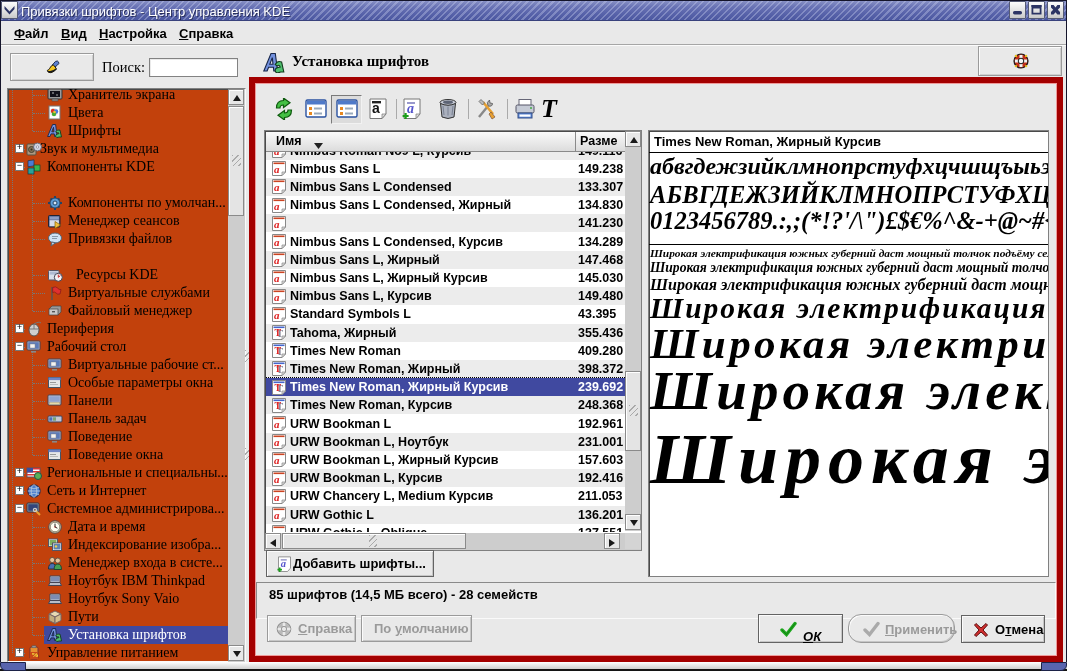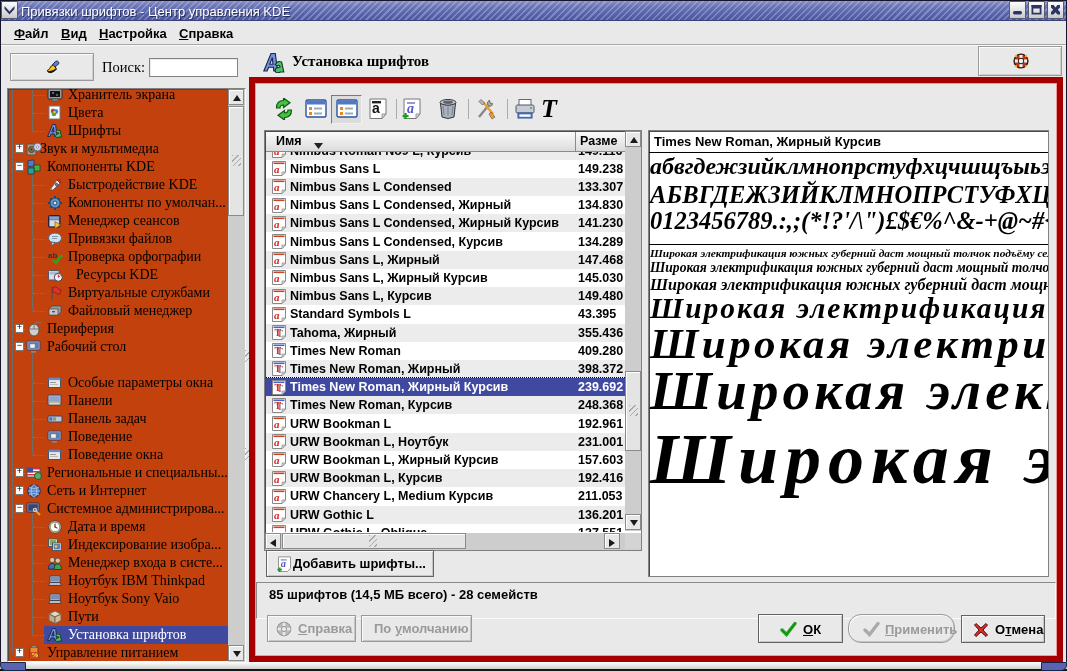--- a/index.html
+++ b/index.html
@@ -195,30 +195,20 @@
 <div class="titem" style="top:69px;">
 <div class="doth" style="left:9px; top:9px; width:8px;"></div>
 <div class="expander" style="top:4px;">−</div>
 <span class="ic" style="left:18px;"><svg width="16" height="16" viewBox="0 0 16 16" style="">
           <rect x="2" y="2" width="6" height="6" fill="#4b7bd6" stroke="#234" stroke-width="0.7" transform="skewY(-8)"></rect>
           <rect x="8" y="6" width="6" height="6" fill="#39b54a" stroke="#143" stroke-width="0.7"></rect>
           <rect x="2" y="9" width="6" height="6" fill="#2aa198" stroke="#134" stroke-width="0.7"></rect>
         </svg></span>
 <span class="tx" style="left:39px;">Компоненты KDE</span>
 </div>
-<div class="titem" style="top:87px;">
-<div class="doth" style="left:25px; top:9px; width:12px;"></div>
-<span class="ic" style="left:39px;"><svg width="16" height="16" viewBox="0 0 16 16" style="">
-          <path d="M3 13 L10 3 L13 6 L6 13 Z" fill="#eee" stroke="#555" stroke-width="0.7"></path>
-          <path d="M10 3 L13 2.2 L13.6 6 L13 6 Z" fill="#d33" stroke="#722" stroke-width="0.6"></path>
-          <path d="M3 13 L5.5 12.6 L4 11 Z" fill="#e86820"></path>
-          <circle cx="9.5" cy="7.5" r="1.2" fill="#88a" stroke="#446"></circle>
-        </svg></span>
-<span class="tx" style="left:60px;">Быстродействие KDE</span>
-</div>
 <div class="titem" style="top:123px;">
 <div class="doth" style="left:25px; top:9px; width:12px;"></div>
 <span class="ic" style="left:39px;"><svg width="16" height="16" viewBox="0 0 16 16" style="">
           <rect x="1.5" y="2.5" width="11.5" height="11.5" rx="1" fill="#51618f" stroke="#223"></rect>
           <rect x="2.6" y="3.6" width="9.3" height="3" fill="#8c9cc4"></rect>
           <rect x="2.6" y="7.2" width="9.3" height="6" fill="#d8ddea"></rect>
           <path d="M8 8.5 l5.5 3.5 l-5.5 3.5 z" fill="#f0c040" stroke="#860" stroke-width="0.7"></path>
         </svg></span>
 <span class="tx" style="left:60px;">Менеджер сеансов</span>
 </div>
@@ -243,28 +233,20 @@
 <div class="titem" style="top:141px;">
 <div class="doth" style="left:25px; top:9px; width:12px;"></div>
 <span class="ic" style="left:39px;"><svg width="16" height="16" viewBox="0 0 16 16" style="">
           <ellipse cx="8" cy="7" rx="6.5" ry="5" fill="#cfe2f5" stroke="#567"></ellipse>
           <path d="M5 11 L4 15 L8.5 11.8 Z" fill="#cfe2f5" stroke="#567"></path>
           <rect x="5" y="5" width="6" height="1" fill="#89a"></rect>
           <rect x="5" y="7" width="5" height="1" fill="#89a"></rect>
         </svg></span>
 <span class="tx" style="left:60px;">Привязки файлов</span>
 </div>
-<div class="titem" style="top:159px;">
-<div class="doth" style="left:25px; top:9px; width:12px;"></div>
-<span class="ic" style="left:39px;"><svg width="16" height="16" viewBox="0 0 16 16" style="">
-          <text x="1" y="9" font-family="Liberation Sans" font-size="8" font-weight="bold" fill="#333">ab</text>
-          <path d="M6 11 l3 3 l6 -8" fill="none" stroke="#2a2" stroke-width="2.2"></path>
-        </svg></span>
-<span class="tx" style="left:60px;">Проверка орфографии</span>
-</div>
 <div class="titem" style="top:177px;">
 <div class="doth" style="left:25px; top:9px; width:12px;"></div>
 <span class="ic" style="left:39px;"><svg width="16" height="16" viewBox="0 0 16 16" style="">
           <rect x="1.5" y="3.5" width="10.5" height="9.5" rx="1" fill="#d9e0ec" stroke="#556"></rect>
           <rect x="2.6" y="4.6" width="8.3" height="3" fill="#aebad2"></rect>
           <circle cx="11.3" cy="10.3" r="4" fill="#f2f2f6" stroke="#445"></circle>
           <path d="M11.3 10.3 L13.4 8.6 M11.3 10.3 L11.3 7.6" stroke="#c22" stroke-width="1"></path>
         </svg></span>
 <span class="tx" style="left:68px;">Ресурсы KDE</span>
 </div>
@@ -299,20 +281,30 @@
 <div class="titem" style="top:249px;">
 <div class="doth" style="left:9px; top:9px; width:8px;"></div>
 <div class="expander" style="top:4px;">−</div>
 <span class="ic" style="left:18px;"><svg width="16" height="16" viewBox="0 0 16 16" style="">
           <rect x="1" y="2" width="13" height="9" rx="1" fill="#b9b9c9" stroke="#445"></rect>
           <rect x="2.2" y="3.2" width="10.6" height="6.6" fill="#5b7ab8"></rect>
           <rect x="4" y="5" width="5" height="4" fill="#f3f3f3" stroke="#888" stroke-width="0.5"></rect>
           <rect x="5" y="12" width="5" height="1.6" fill="#888"></rect>
         </svg></span>
 <span class="tx" style="left:39px;">Рабочий стол</span>
+</div>
+<div class="titem" style="top:267px;">
+<div class="doth" style="left:25px; top:9px; width:12px;"></div>
+<span class="ic" style="left:39px;"><svg width="16" height="16" viewBox="0 0 16 16" style="">
+          <rect x="1" y="2" width="13" height="9" rx="1" fill="#b9b9c9" stroke="#445"></rect>
+          <rect x="2.2" y="3.2" width="10.6" height="6.6" fill="#5b7ab8"></rect>
+          <rect x="4" y="5" width="5" height="4" fill="#f3f3f3" stroke="#888" stroke-width="0.5"></rect>
+          <rect x="5" y="12" width="5" height="1.6" fill="#888"></rect>
+        </svg></span>
+<span class="tx" style="left:60px;">Виртуальные рабочие ст...</span>
 </div>
 <div class="titem" style="top:285px;">
 <div class="doth" style="left:25px; top:9px; width:12px;"></div>
 <span class="ic" style="left:39px;"><svg width="16" height="16" viewBox="0 0 16 16" style="">
           <rect x="1.5" y="2.5" width="12" height="10" fill="#e7e7e7" stroke="#456"></rect>
           <rect x="1.5" y="2.5" width="12" height="2.6" fill="#6f84c4"></rect>
           <rect x="3" y="7" width="6" height="1" fill="#999"></rect>
           <rect x="3" y="9" width="8" height="1" fill="#bbb"></rect>
         </svg></span>
 <span class="tx" style="left:60px;">Особые параметры окна</span>
@@ -598,21 +590,20 @@
         <span class="rtx">Nimbus Sans L Condensed, Жирный</span>
         <span class="rsz">134.830</span>
       </div>
 <div class="lrow" style="top:62.3px; background:#ececec;">
         <span class="ric"><svg width="14" height="15" viewBox="0 0 14 15">
             <path d="M0.5 0.5 L13.5 0.5 L13.5 11 L10 14.5 L0.5 14.5 Z" fill="#fff" stroke="#888"></path>
             <path d="M13.5 11 L10 11 L10 14.5 Z" fill="#ddd" stroke="#888" stroke-width="0.7"></path>
             <rect x="1.5" y="1.5" width="11" height="1.6" fill="#c42"></rect>
             <text x="2" y="11.5" font-family="Liberation Serif" font-style="italic" font-weight="bold" font-size="11" fill="#d22">a</text>
           </svg></span>
-        <span class="rtx">Nimbus Sans L Condensed, Жирный Курсив</span>
         <span class="rsz">141.230</span>
       </div>
 <div class="lrow" style="top:80.5px; background:#ffffff;">
         <span class="ric"><svg width="14" height="15" viewBox="0 0 14 15">
             <path d="M0.5 0.5 L13.5 0.5 L13.5 11 L10 14.5 L0.5 14.5 Z" fill="#fff" stroke="#888"></path>
             <path d="M13.5 11 L10 11 L10 14.5 Z" fill="#ddd" stroke="#888" stroke-width="0.7"></path>
             <rect x="1.5" y="1.5" width="11" height="1.6" fill="#c42"></rect>
             <text x="2" y="11.5" font-family="Liberation Serif" font-style="italic" font-weight="bold" font-size="11" fill="#d22">a</text>
           </svg></span>
         <span class="rtx">Nimbus Sans L Condensed, Курсив</span>
@@ -853,21 +844,21 @@
     <span style="position:absolute;left:30px;top:5px;"><u>С</u>правка</span>
   </div>
 <div class="btn dis" style="left:361px; top:615px; width:111px; height:27px;">
     <span style="position:absolute;left:12px;top:5px;">По <u>у</u>молчанию</span>
   </div>
 <div class="btn" style="left:758px; top:614px; width:85px; height:29px;">
     <span style="position:absolute;left:21px;top:6px;"><svg width="17" height="16" viewBox="0 0 17 16" style="">
         <path d="M2 9 L6.5 13.5 L15 2.5" fill="none" stroke="#1da81d" stroke-width="3.4" stroke-linecap="round"></path>
         <path d="M2 9 L6.5 13.5 L15 2.5" fill="none" stroke="#0a540a" stroke-width="1" stroke-linecap="round" opacity="0.5"></path>
       </svg></span>
-    <span style="position:absolute;left:44px;top:7px;"><u>О</u>К</span>
+    <span style="position:absolute;left:44px;top:14px;font-style:italic;"><u>О</u>К</span>
   </div>
 <div class="btn dis" style="left:848px; top:614px; width:107px; height:29px;border-radius:13px;">
     <span style="position:absolute;left:14px;top:6px;"><svg width="17" height="16" viewBox="0 0 17 16" style="">
         <path d="M2 9 L6.5 13.5 L15 2.5" fill="none" stroke="#aaa" stroke-width="3.4" stroke-linecap="round"></path>
       </svg></span>
     <span style="position:absolute;left:36px;top:7px;"><u>П</u>рименить</span>
   </div>
 <div class="btn" style="left:961px; top:615px; width:84px; height:28px;">
     <span style="position:absolute;left:11px;top:6px;"><svg width="16" height="16" viewBox="0 0 16 16" style="">
         <path d="M3 1.5 L8 6 L13 1.5 L14.5 3 L10 8 L14.5 13 L13 14.5 L8 10 L3 14.5 L1.5 13 L6 8 L1.5 3 Z" fill="#d22f2f" stroke="#5e0f0f" stroke-width="1"></path>

